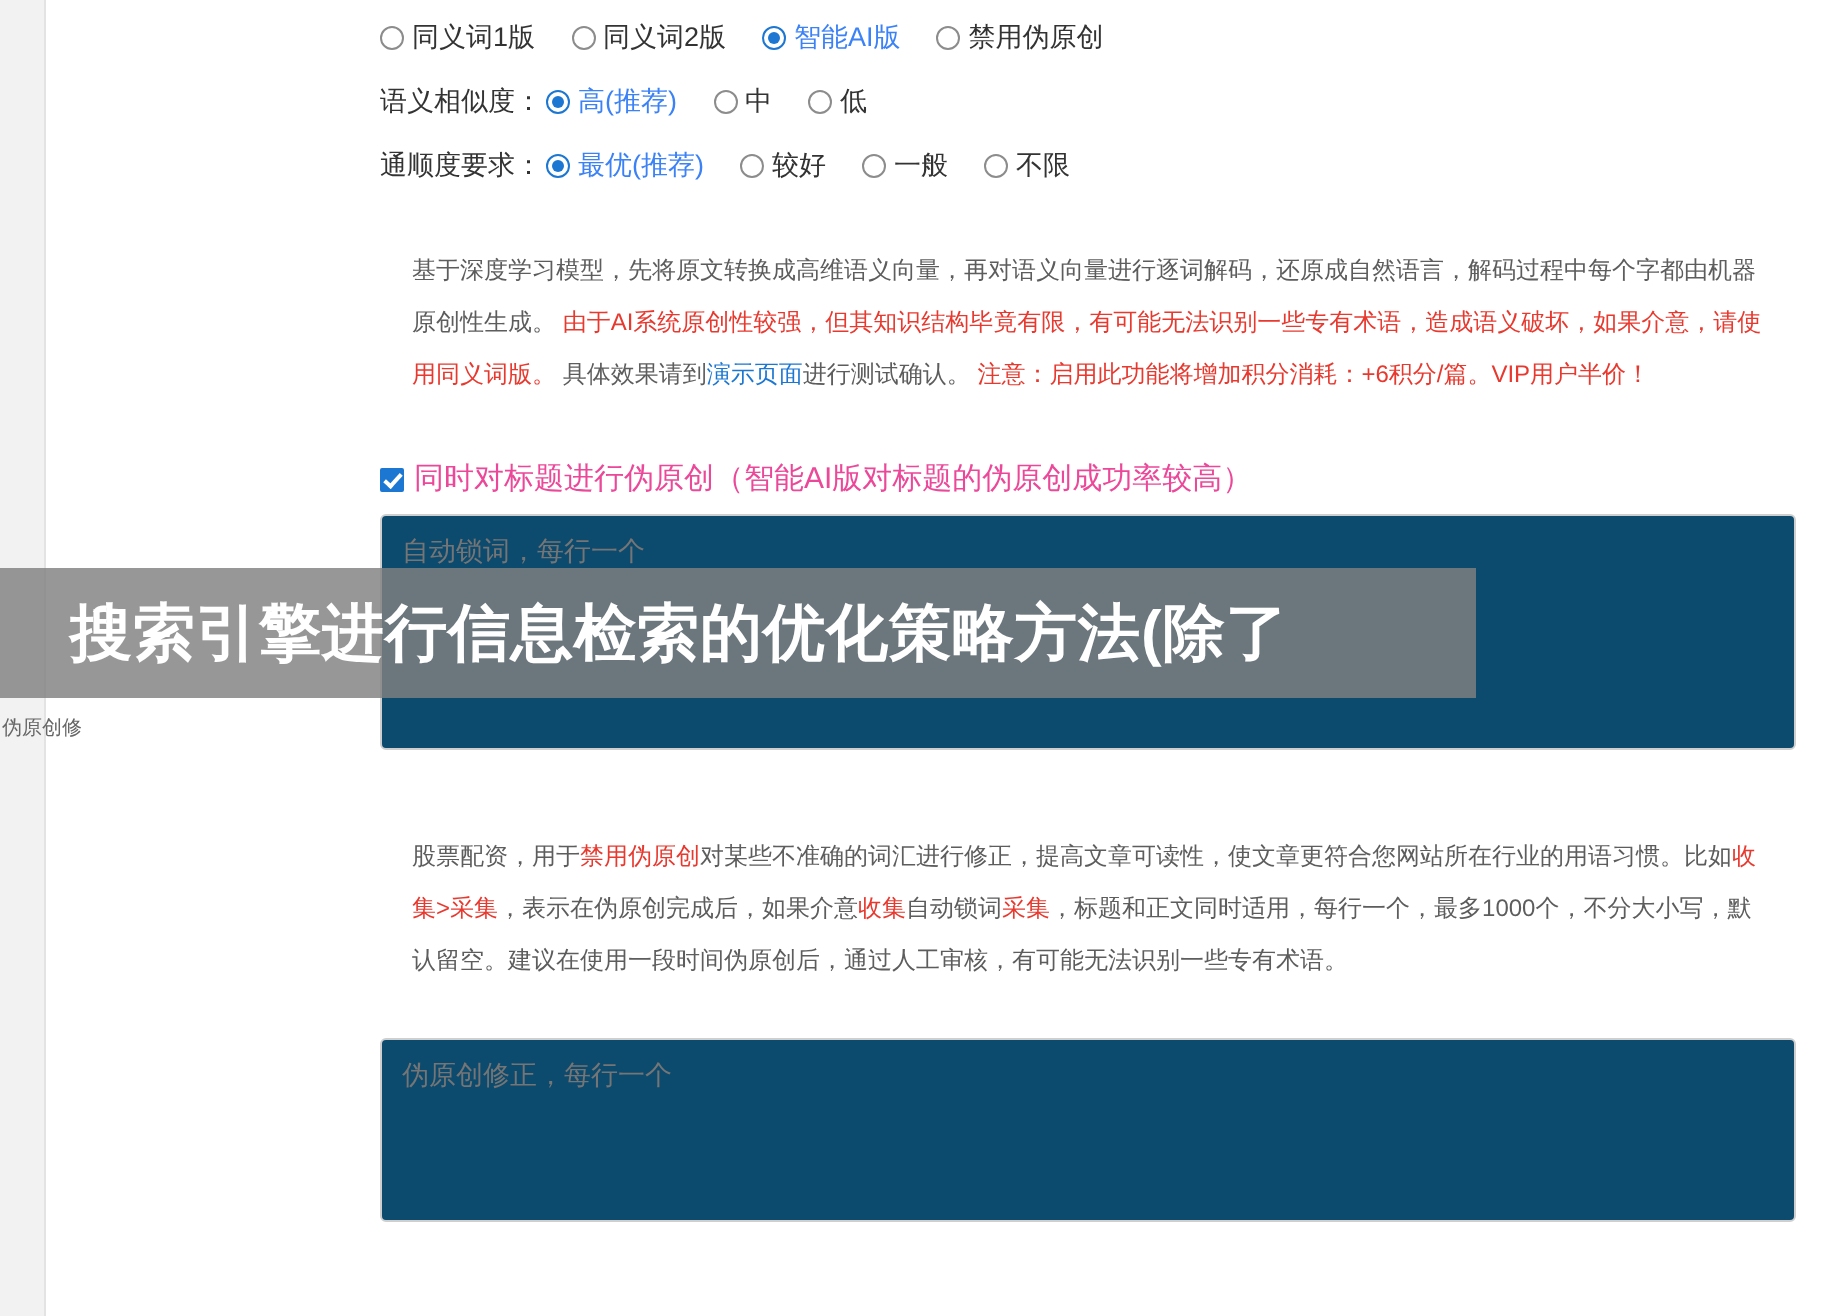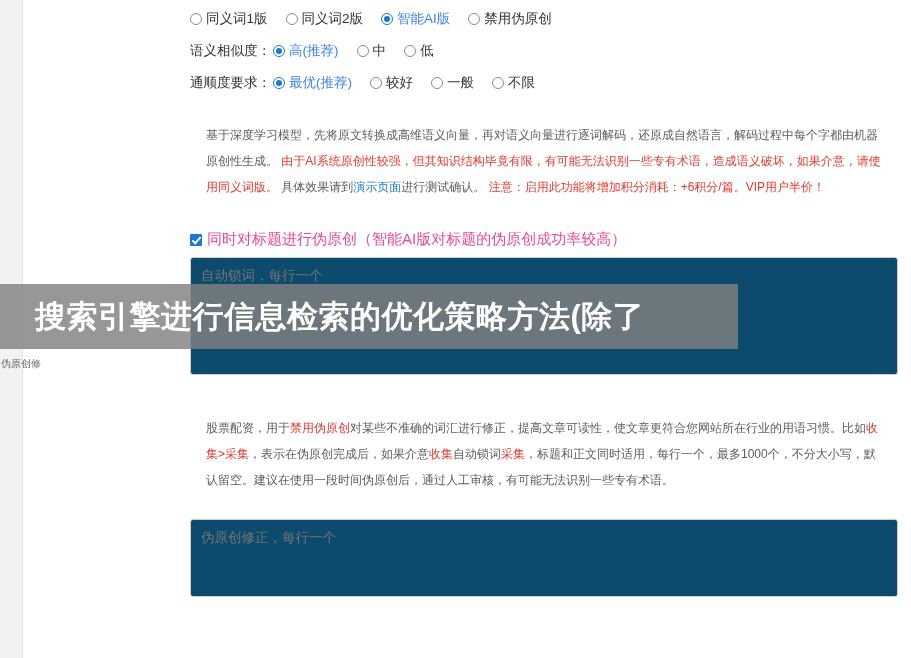--- a/index.html
+++ b/index.html
@@ -137,21 +137,21 @@
     padding: 8px 10px;
     font-family: "Liberation Sans", sans-serif;
     font-size: 13.5px;
     color: #9a9a9a;
     line-height: 20px;
     resize: none;
     outline: none;
   }
   .ta-lock-wrap { padding-top: 8px; }
   .ta-fix-wrap { padding-top: 10px; }
-  .textarea.fix { height: 78px; }
+  .textarea.fix { height: 92px; }
 
   .para-fix { padding-top: 24px; }
 
   
   .overlay {
     position: absolute;
     left: 0;
     top: 284px;
     width: 738px;
     height: 65px;

